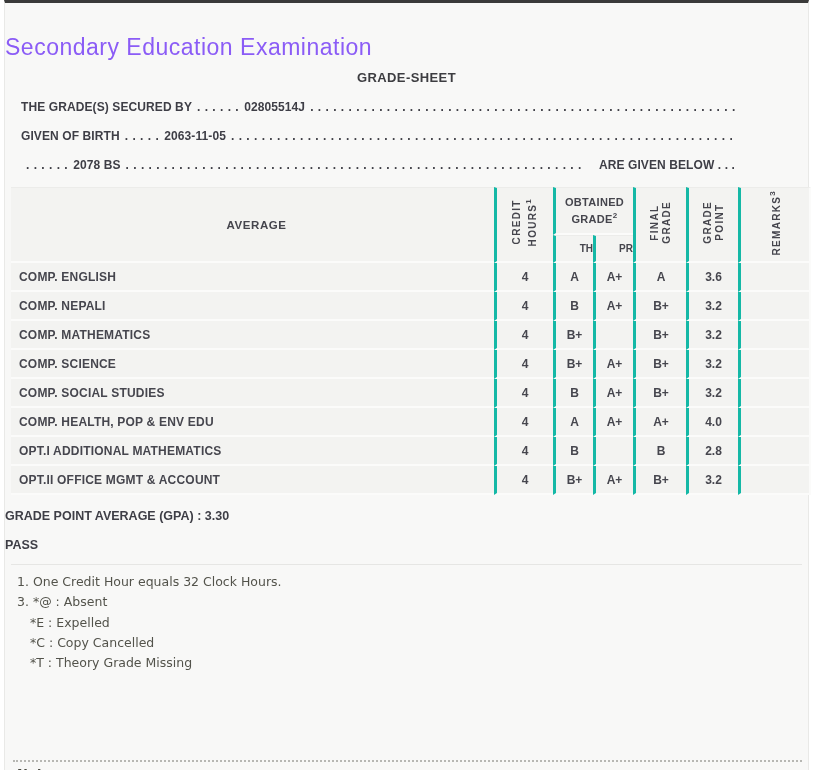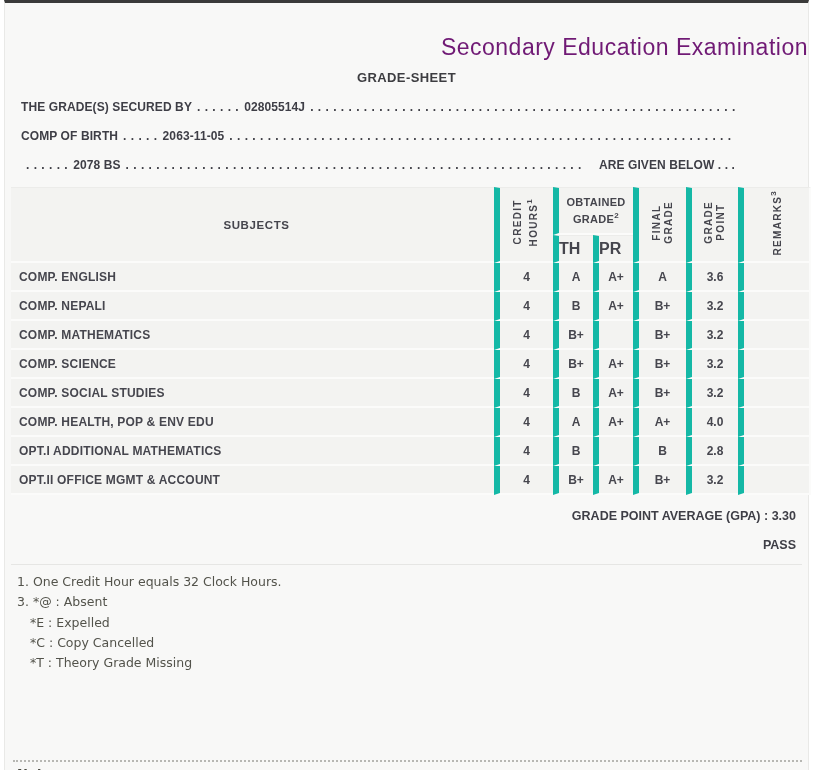--- a/index.html
+++ b/index.html
@@ -1,58 +1,58 @@
 <!DOCTYPE html>
 <html><head>
 <meta charset="utf-8">
 <style>
   * { margin:0; padding:0; box-sizing:border-box; }
   html,body { width:815px; height:770px; overflow:hidden; background:#ffffff;
               font-family:"Liberation Sans", sans-serif; }
   .card { position:absolute; left:4px; top:0; width:805px; height:790px;
           background:#f8f8f7; border:1px solid #e9e9e7; border-top:3px solid #3a3a3a; }
 
-  .title { margin-top:30px; text-align:right; font-size:23px; line-height:28px;
-           font-weight:400; color:#701a75; letter-spacing:0.5px; }
+  .title { margin-top:30px; text-align:left; font-size:23px; line-height:28px;
+           font-weight:400; color:#8b5cf6; letter-spacing:0.5px; }
   .subtitle { margin-top:9px; text-align:center; font-size:13px; line-height:16px;
               font-weight:700; color:#3d3d41; letter-spacing:0.4px; }
 
   .info-block { margin-top:14px; padding-left:16px; }
   .info-line { display:flex; align-items:baseline; width:714px; overflow:hidden;
                white-space:nowrap; font-size:12px; font-weight:700; color:#3e3e46;
                line-height:14px; margin-bottom:15px; letter-spacing:0.1px; }
   .dots { margin:0 5px; letter-spacing:0.5px; }
   .fill { flex:1 1 auto; overflow:hidden; margin-right:0; }
   .suffix { margin-left:15px; }
 
   table.grades { margin:6px 0 0 6px; width:800px; border-collapse:separate;
                  border-spacing:0; table-layout:fixed; }
   table.grades th, table.grades td { background:#f3f3f1; border-bottom:2px solid #fbfbfa; }
   th.subj-h, td.subj { width:483px; text-align:left; padding-left:8px; }
   col.c-credit { width:59px; } col.c-th { width:40px; } col.c-pr { width:40px; }
   col.c-final { width:53px; } col.c-point { width:52px; } col.c-rem { width:73px; }
   table.grades th { border-top:1px solid #ececea; }
-  .vcell, .og-cell, .subcol, .stat { border-left:6px solid #14b8a6; }
+  .vcell, .og-cell, .subcol, .stat { border-left:3px solid #14b8a6; }
   .last-col { border-right:2px solid #fbfbfa; }
   .hdr-row1 th { height:48px; vertical-align:middle; text-align:center; }
-  .hdr-row2 th { height:28px; vertical-align:middle; text-align:left;
-                 font-size:16px; font-weight:700; color:#45454d; }
+  .hdr-row2 th { height:28px; vertical-align:middle; text-align:right;
+                 font-size:10px; font-weight:700; color:#45454d; }
   th.subj-h { font-size:11.5px; font-weight:700; color:#45454d; letter-spacing:0.6px;
               vertical-align:middle; }
   .vtext { display:inline-block; writing-mode:vertical-rl; transform:rotate(180deg);
            font-size:10px; font-weight:700; letter-spacing:1.3px; color:#45454d;
            line-height:12px; }
   .vline { display:block; }
   .og { font-size:11px; font-weight:700; color:#45454d; letter-spacing:0.3px; line-height:14px; }
   .sup { font-size:8px; }
   td { height:29px; font-size:12px; font-weight:600; color:#46464e; }
   td.stat, td.subcol { text-align:center; }
   td.subj { letter-spacing:0.2px; }
 
-  .summary { margin-top:13px; padding-right:12px; text-align:right;
+  .summary { margin-top:13px; padding-right:12px; text-align:left;
              font-size:12.5px; font-weight:700; color:#3e3e46; }
   .summary .gpa-line { line-height:16px; }
   .summary .result-line { margin-top:13px; line-height:16px; }
 
   .divider { margin:11px 6px 0 6px; border-top:1px solid #e6e6e4; }
 
   .footnotes { margin-top:7px; padding-left:12px;
                font-family:"DejaVu Sans", sans-serif; font-size:12.5px;
                color:#53534b; }
   .fn-item { line-height:20.3px; }
@@ -73,21 +73,21 @@
   <div class="subtitle">GRADE-SHEET</div>
 
   <div class="info-block">
     <div class="info-line">
       <span>THE GRADE(S) SECURED BY</span>
       <span class="dots">. . . . . .</span>
       <span>02805514J</span>
       <span class="dots fill">. . . . . . . . . . . . . . . . . . . . . . . . . . . . . . . . . . . . . . . . . . . . . . . . . . . . . . . . . . . . . . . . . . . . . . . . . . . . . . . . . . . . . . . . . . . . . . . . . . . .</span>
     </div>
     <div class="info-line">
-      <span>COMP OF BIRTH</span>
+      <span>GIVEN OF BIRTH</span>
       <span class="dots">. . . . .</span>
       <span>2063-11-05</span>
       <span class="dots fill">. . . . . . . . . . . . . . . . . . . . . . . . . . . . . . . . . . . . . . . . . . . . . . . . . . . . . . . . . . . . . . . . . . . . . . . . . . . . . . . . . . . . . . . . . . . . . . . . . . . .</span>
     </div>
     <div class="info-line">
       <span class="dots">. . . . . .</span>
       <span>2078 BS</span>
       <span class="dots fill">. . . . . . . . . . . . . . . . . . . . . . . . . . . . . . . . . . . . . . . . . . . . . . . . . . . . . . . . . . . . . . . . . . . . . . . . . . . . . . . . . . . . . . . . . . . . . . . . . . . .</span>
       <span class="suffix">ARE GIVEN BELOW . . .</span>
     </div>
@@ -98,21 +98,21 @@
       <col class="c-subj">
         <col class="c-credit">
         <col class="c-th">
         <col class="c-pr">
       <col class="c-final">
         <col class="c-point">
         <col class="c-rem">
     </colgroup>
     <thead>
       <tr class="hdr-row1">
-        <th class="subj-h" rowspan="2">SUBJECTS</th>
+        <th class="subj-h" rowspan="2">AVERAGE</th>
         <th class="vcell" rowspan="2">
           <span class="vtext">
             <span class="vline">CREDIT</span>
             <span class="vline"><span>HOURS</span><sup class="sup">1</sup></span>
           </span>
         </th>
         <th class="og-cell" colspan="2">
           <div class="og">OBTAINED</div>
           <div class="og"><span>GRADE</span><sup class="sup">2</sup></div>
         </th>

